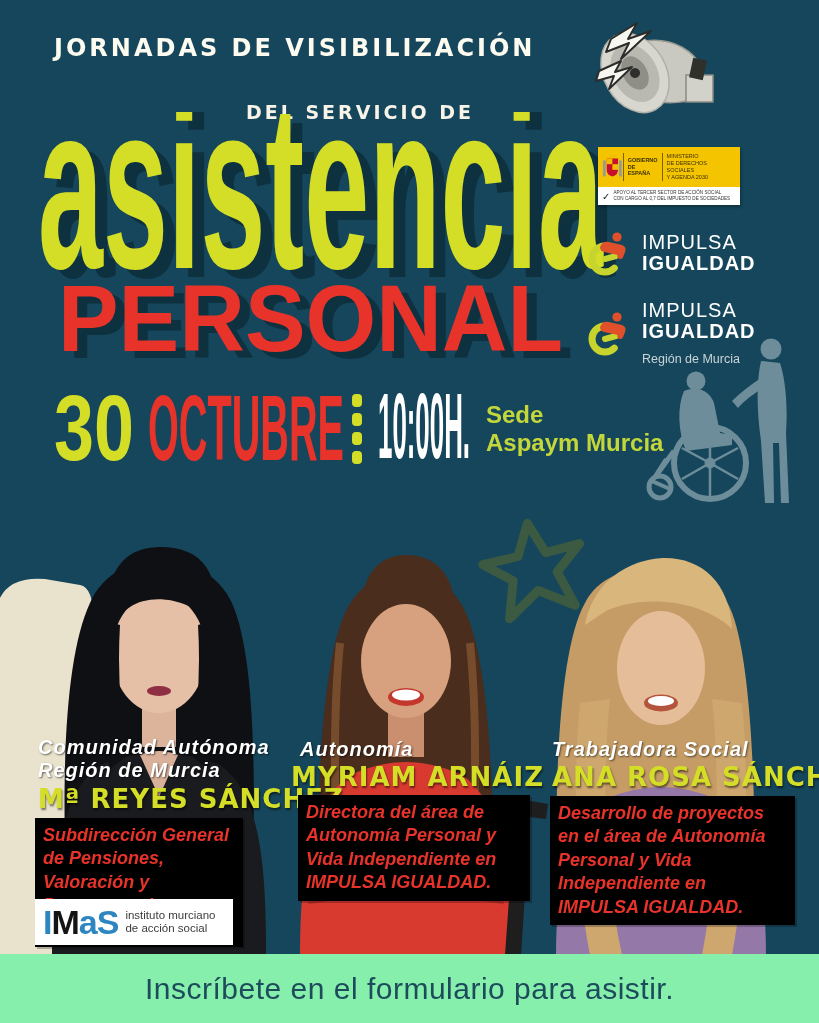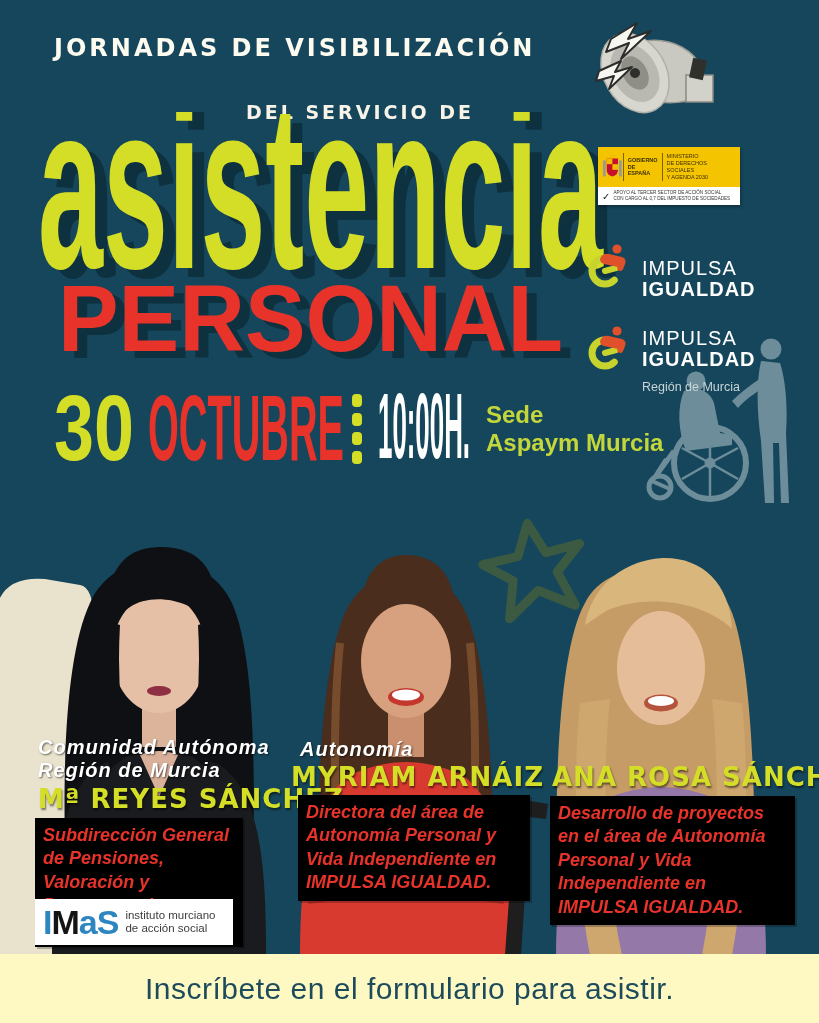--- a/index.html
+++ b/index.html
@@ -60,27 +60,27 @@
   .gov{left:598px;top:147px;width:142px;box-shadow:1px 2px 3px rgba(0,0,0,.3);}
   .gov-top{background:#f5c400;height:40px;display:flex;align-items:center;padding:3px 4px;}
   .gov-col{color:#3d3100;font-weight:bold;font-size:5.5px;line-height:1.25;padding:0 4px;}
   .gov-sep{width:1px;height:28px;background:#7a6200;}
   .gov-bottom{background:#ffffff;height:18px;display:flex;align-items:center;padding:0 4px;}
   .gov-check{color:#222;font-size:10px;margin-right:3px;}
   .gov-small{color:#333;font-size:4.6px;line-height:1.25;}
 
   
   .impulsa{display:flex;align-items:center;gap:8px;}
-  .impulsa-l1{color:#ffffff;font-size:20px;letter-spacing:1px;line-height:1.05;font-weight:400;margin-top:28px;}
+  .impulsa-l1{color:#ffffff;font-size:20px;letter-spacing:1px;line-height:1.05;font-weight:400;}
   .impulsa-l2{color:#ffffff;font-size:20px;letter-spacing:1px;line-height:1.05;font-weight:bold;}
   .impulsa-l3{color:#c9d4d7;font-size:12.5px;margin-top:10px;}
 
   
   .footer-bar{
-    left:0;top:954px;width:819px;height:69px;background:#fef9c3;
+    left:0;top:954px;width:819px;height:69px;background:#86efac;
     display:flex;align-items:center;justify-content:center;z-index:5;
   }
   .footer-text{color:#1d4b5c;font-size:30px;letter-spacing:.5px;}
 
   .z1{z-index:1}.z2{z-index:2}.z3{z-index:3}
 </style>
 </head>
 <body>
 
 <div class="poster">
@@ -260,20 +260,21 @@
   </svg>
 
   <div class="abs spk-role z3" style="left:38px;top:736px;width:252px;">Comunidad Autónoma Región de Murcia</div>
   <div class="abs spk-name z3" style="left:38px;top:784px;">Mª REYES SÁNCHEZ</div>
   <div class="abs spk-box z3" style="left:35px;top:818px;width:208px;">Subdirección General de Pensiones, Valoración y Programas de Inclusión.</div>
 
   <div class="abs spk-role z3" style="left:300px;top:738px;width:240px;">Autonomía</div>
   <div class="abs spk-name z3" style="left:291px;top:762px;">MYRIAM ARNÁIZ</div>
   <div class="abs spk-box z3" style="left:298px;top:795px;width:232px;">Directora del área de Autonomía Personal y Vida Independiente en IMPULSA IGUALDAD.</div>
 
+  <div class="abs spk-role z3" style="left:552px;top:738px;width:250px;">Trabajadora Social</div>
   <div class="abs spk-name z3" style="left:552px;top:762px;">ANA ROSA SÁNCHEZ</div>
   <div class="abs spk-box z3" style="left:550px;top:796px;width:245px;">Desarrollo de proyectos en el área de Autonomía Personal y Vida Independiente en IMPULSA IGUALDAD.</div>
 
   <div class="abs imas z3">
     <span class="imas-word"><span class="imas-blue">I</span><span class="imas-black">M</span><span class="imas-blue">a</span><span class="imas-blue">S</span></span>
     <span class="imas-text">
       <div>instituto murciano</div>
       <div>de acción social</div>
     </span>
   </div>

